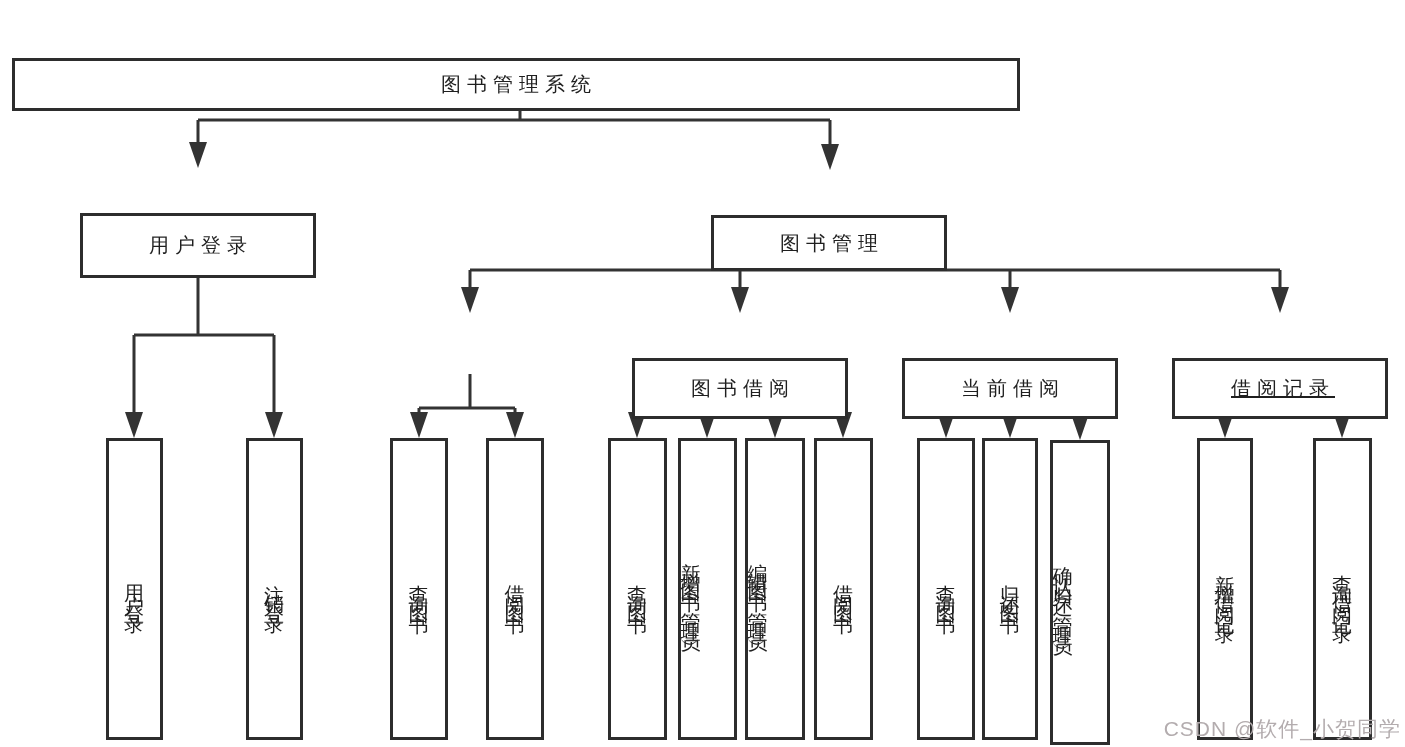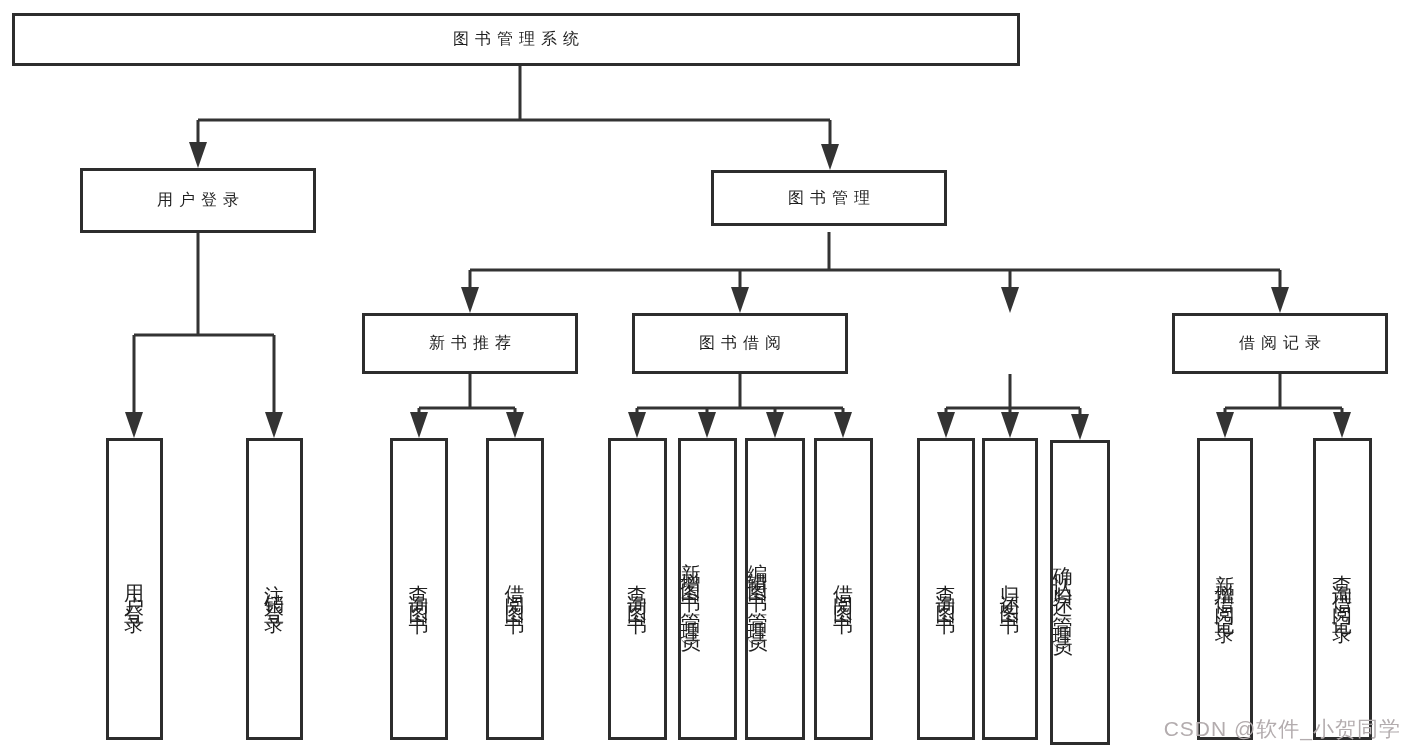--- a/index.html
+++ b/index.html
@@ -16,24 +16,25 @@
   .box {
     position: absolute;
     box-sizing: border-box;
     border: 3px solid #2d2d2d;
     background: #ffffff;
     display: flex;
     align-items: center;
     justify-content: center;
   }
   .hbox {
-    font-size: 16px;
+    font-size: 20px;
     letter-spacing: 6px;
     text-indent: 6px;
     white-space: nowrap;
+    margin-top: 45px;
   }
   .vbox span {
     writing-mode: vertical-rl;
     text-orientation: mixed;
     font-size: 20px;
     letter-spacing: 10px;
     line-height: 1;
   }
   .vbox.top { justify-content: flex-start; padding-top: 6px; }
   #watermark {
@@ -90,23 +91,23 @@
       <polygon points="1216,412 1234,412 1225,438"></polygon>
       <polygon points="1333,412 1351,412 1342,438"></polygon>
     </g>
   </svg>
 
   <div class="box hbox" style="left:12px; top:13px; width:1008px; height:53px;">图书管理系统</div>
 
   <div class="box hbox" style="left:80px; top:168px; width:236px; height:65px;">用户登录</div>
   <div class="box hbox" style="left:711px; top:170px; width:236px; height:56px;">图书管理</div>
 
-  <div class="box hbox" style="left:362px; top:313px; width:216px; height:61px;">新书推荐</div>
   <div class="box hbox" style="left:632px; top:313px; width:216px; height:61px;">图书借阅</div>
-  <div class="box hbox" style="left:1172px; top:313px; width:216px; height:61px;">借阅记录</div>
+  <div class="box hbox" style="left:902px; top:313px; width:216px; height:61px;">当前借阅</div>
+  <div class="box hbox" style="left:1172px; top:313px; width:216px; height:61px;text-decoration:underline;">借阅记录</div>
 
   <div class="box vbox" style="left:106px; top:438px; width:57px; height:302px;">
     <span>用户登录</span>
   </div>
   <div class="box vbox" style="left:246px; top:438px; width:57px; height:302px;">
     <span>注销登录</span>
   </div>
 
   <div class="box vbox" style="left:390px; top:438px; width:58px; height:302px;">
     <span>查询图书</span>

